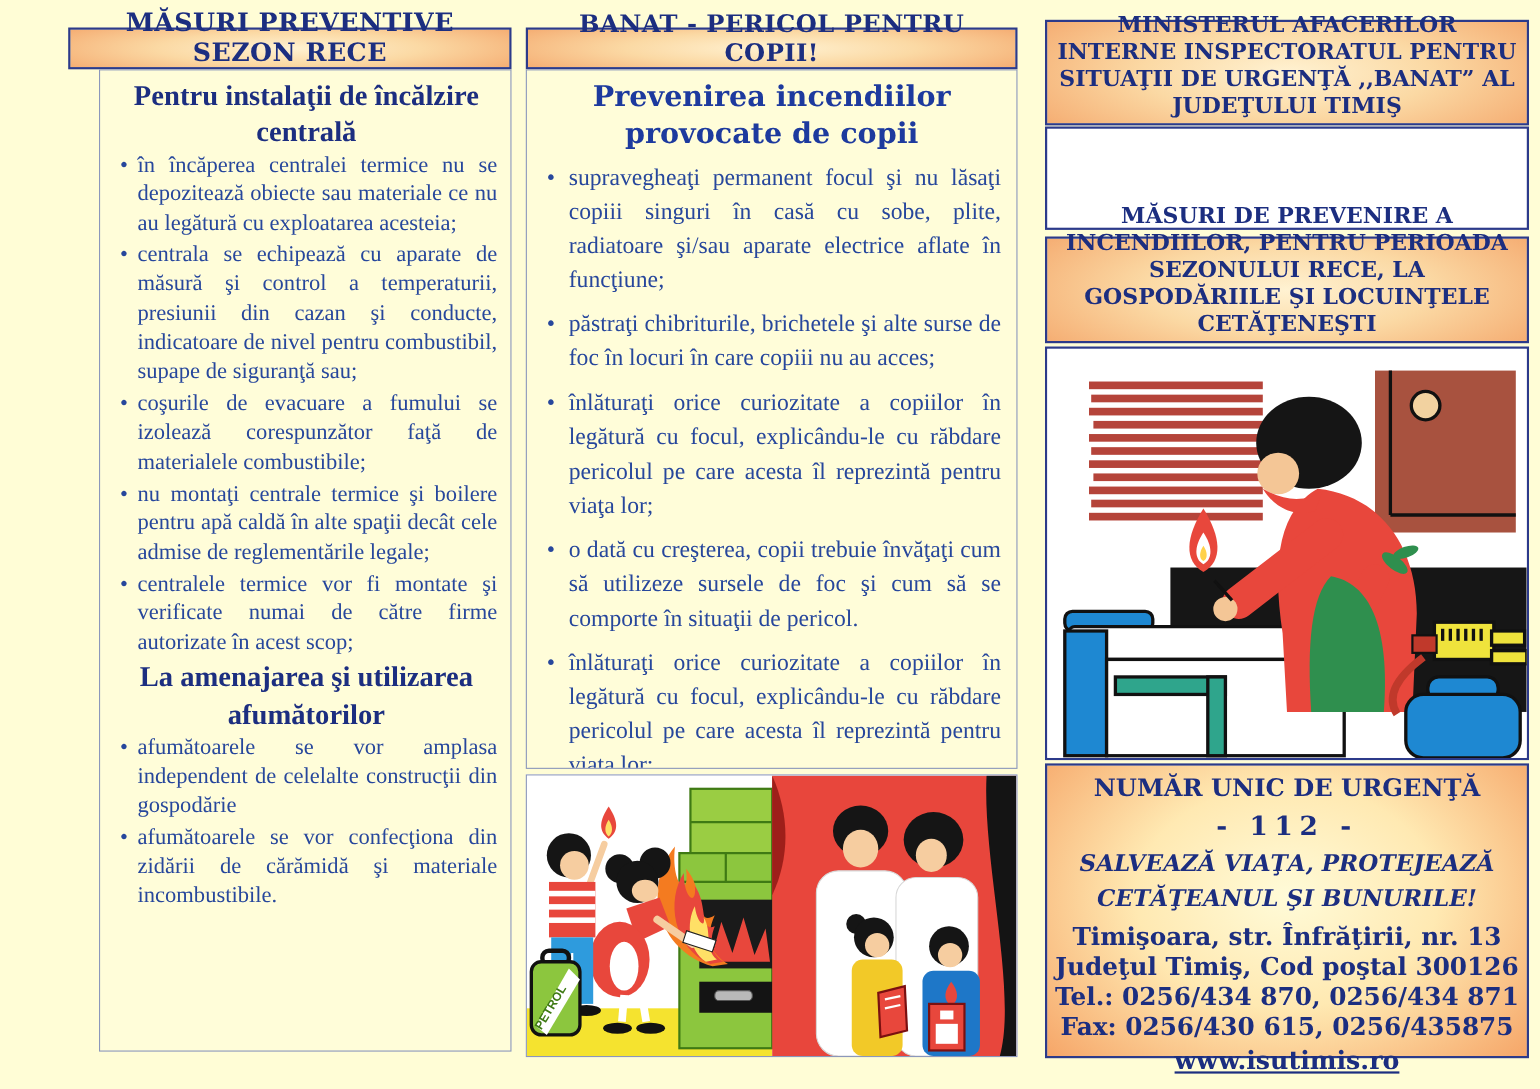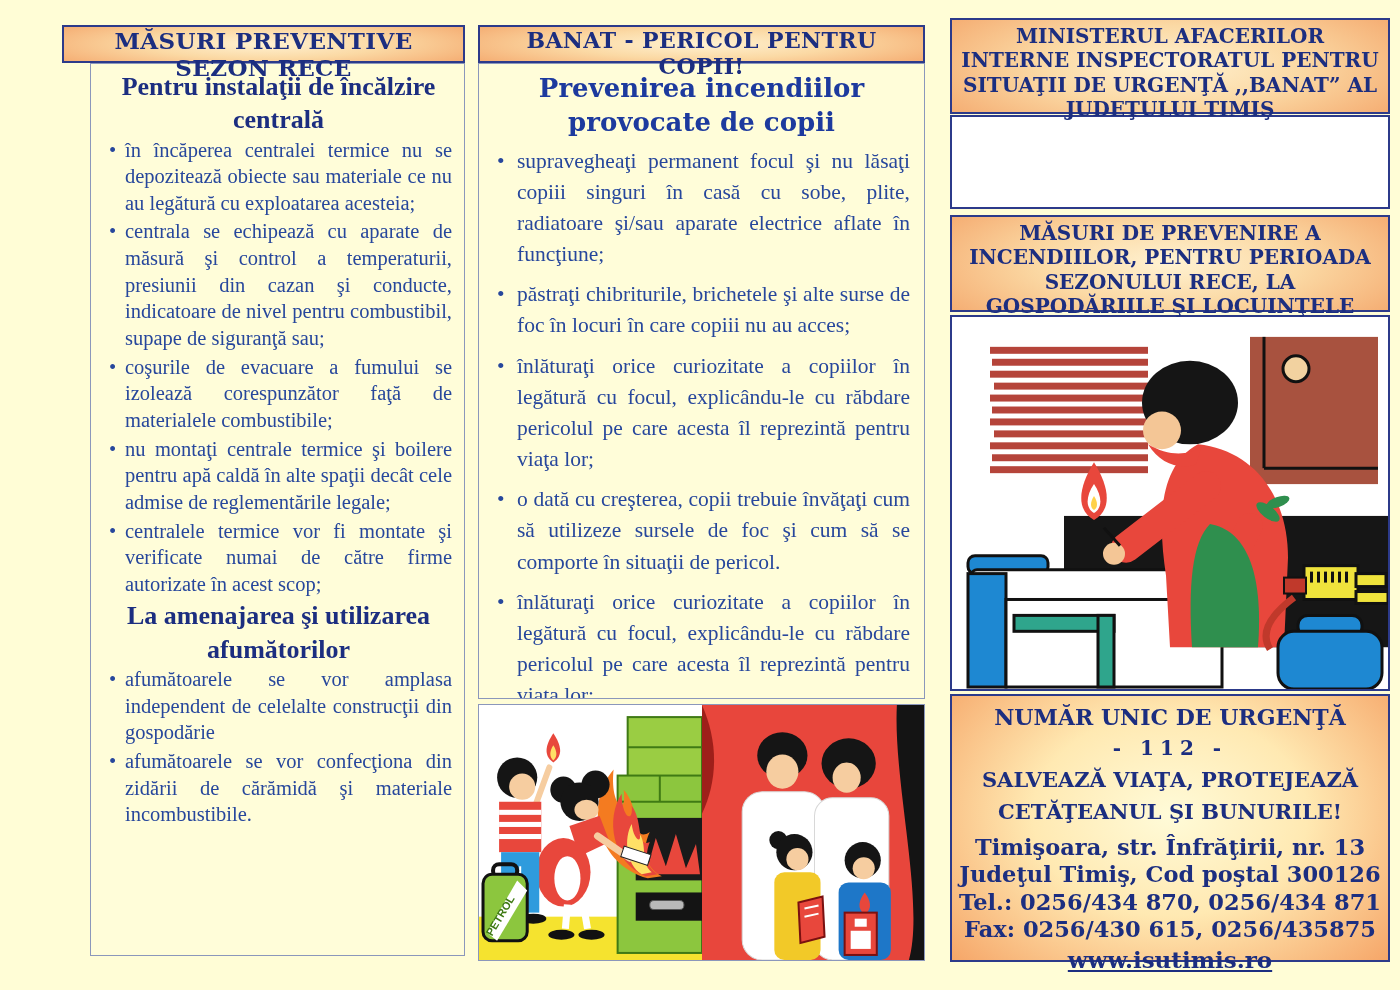--- a/index.html
+++ b/index.html
@@ -7,21 +7,21 @@
   .page{position:relative;width:1400px;height:990px;background:#FFFDD6;overflow:hidden;}
 
   
   .banner{
     border:2px solid #2c3a8a;
     background:radial-gradient(ellipse 75% 110% at 50% 50%, #FFF2D2 0%, #FBD9A4 40%, #F2995C 100%);
     color:#1c2e80;
     font-family:"DejaVu Serif",serif;
     font-weight:bold;
     text-align:center;
-    display:flex;align-items:flex-start;justify-content:center;
+    display:flex;align-items:flex-end;justify-content:center;
     box-sizing:border-box;
   }
   .contentbox{
     border:1.5px solid #8b97bb;
     box-sizing:border-box;
     background:#FFFDD9;
     color:#27479c;
     overflow:hidden;
   }
   .subtitle{
@@ -68,22 +68,22 @@
   .rbox-illu svg{display:block;width:100%;height:100%;}
   .rbox-contact{
     margin-top:3px;height:268px;
     border:2px solid #2c3a8a;box-sizing:border-box;
     background:radial-gradient(ellipse 70% 85% at 50% 45%, #FFFBD8 0%, #FFE9B2 45%, #F5A163 100%);
     color:#1c2e80;text-align:center;
     font-family:"DejaVu Serif",serif;font-weight:bold;
     padding-top:8px;
   }
   .rbox-contact .c-title{font-size:22px;}
-  .rbox-contact .c-number{font-size:20px;letter-spacing:6px;margin-top:6px;}
-  .rbox-contact .c-slogan{font-size:21px;margin-top:7px;}
+  .rbox-contact .c-number{font-size:24px;letter-spacing:6px;margin-top:6px;}
+  .rbox-contact .c-slogan{font-size:21px;font-style:italic;margin-top:7px;}
   .rbox-contact .c-addr{font-size:22.5px;line-height:1.22;margin-top:10px;}
   .rbox-contact .c-line{font-size:22.5px;line-height:1.22;}
   .rbox-contact .c-web{font-size:23px;text-decoration:underline;margin-top:2px;}
 </style>
 </head>
 <body>
 
 <div class="page">
 
   <div class="col-left">

